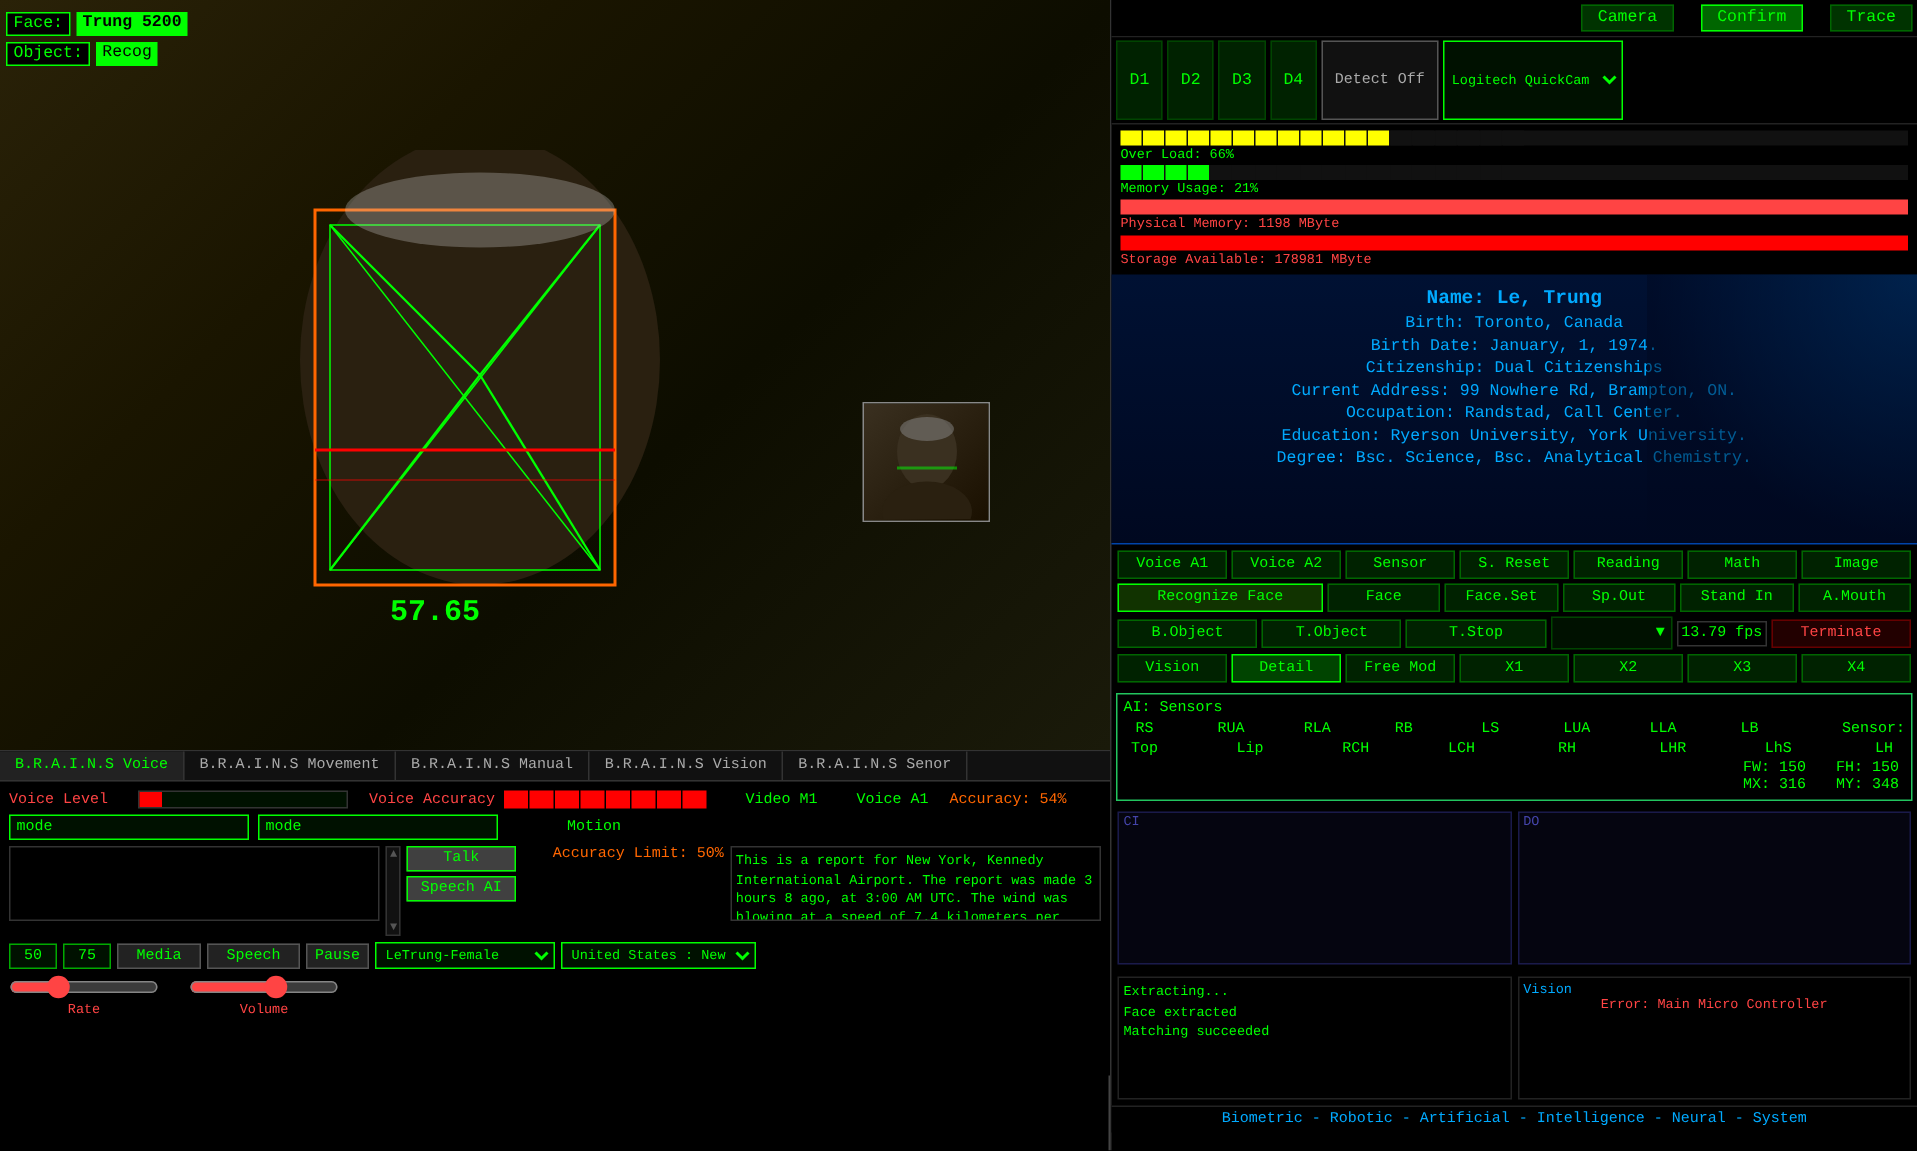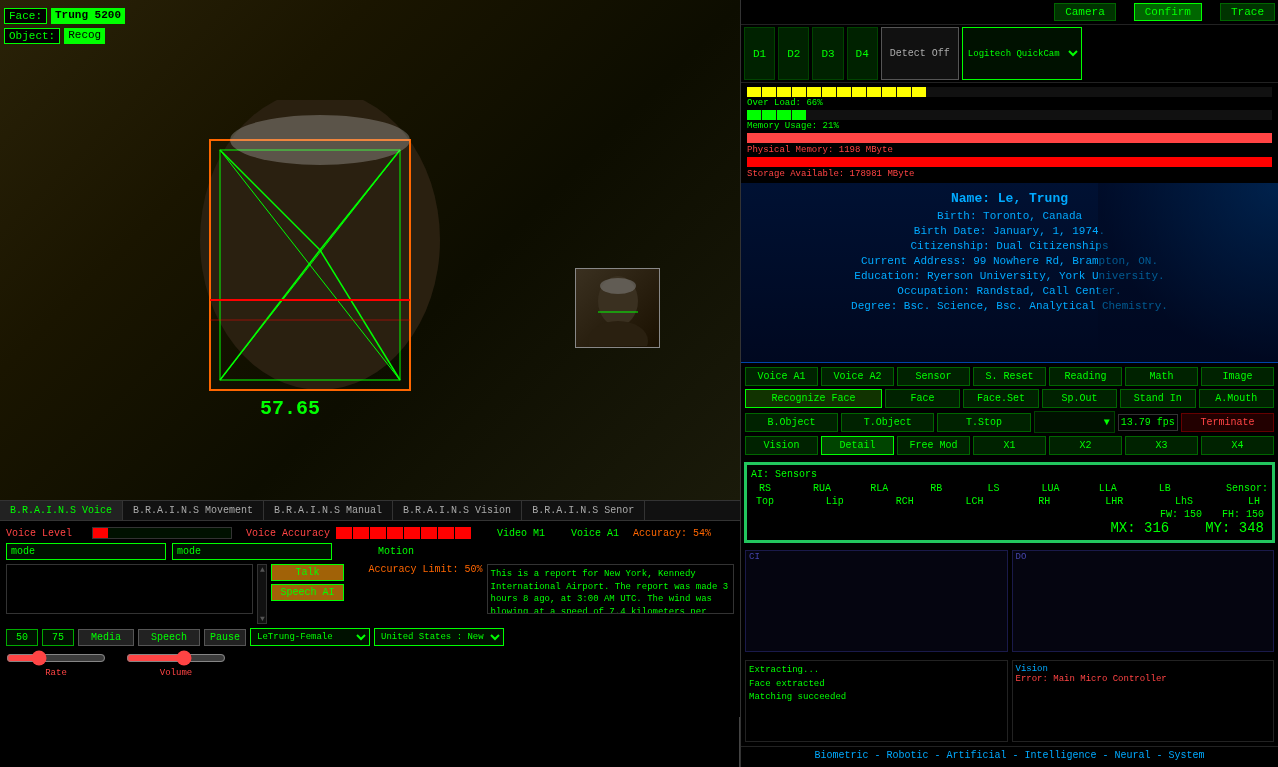--- a/index.html
+++ b/index.html
@@ -188,21 +188,21 @@
     .btn {
       background: #222;
       border: 1px solid #555;
       color: #00ff00;
       padding: 2px 8px;
       cursor: pointer;
       font-family: 'Courier New', monospace;
       font-size: 10px;
     }
     .btn-green {
-      background: #a16207;
+      background: #404040;
       border: 1px solid #00ff00;
       color: #00ff00;
     }
     .voice-level-bar {
       width: 140px;
       height: 12px;
       background: #001100;
       border: 1px solid #333;
       position: relative;
     }
@@ -427,21 +427,21 @@
       color: #00ff00;
       font-size: 9px;
     }
     .bar-label-red {
       color: #ff4444;
       font-size: 9px;
     }
 
     
     .sensors-section {
-      border: 3px solid #22c55e;
+      border: 1px solid #22c55e;
       margin: 3px;
       padding: 4px;
     }
     .sensors-title {
       color: #00ff00;
       font-size: 10px;
       margin-bottom: 3px;
     }
     .sensors-row {
       display: flex;
@@ -459,23 +459,23 @@
       display: flex;
       justify-content: flex-end;
       gap: 20px;
       color: #00ff00;
       font-size: 10px;
       padding-right: 4px;
     }
     .mx-my-row {
       display: flex;
       justify-content: flex-end;
-      gap: 36px;
-      color: #00ff00;
-      font-size: 14px;
+      gap: 20px;
+      color: #00ff00;
+      font-size: 10px;
       padding-right: 4px;
     }
     .video-panels {
       display: flex;
       gap: 4px;
       padding: 4px;
       height: 110px;
     }
     .video-panel {
       flex: 1;
@@ -512,20 +512,21 @@
       border: 1px solid #222;
       padding: 3px;
     }
     .status-label {
       color: #00aaff;
       font-size: 9px;
     }
     .status-error {
       color: #ff4444;
       font-size: 9px;
+      text-align: center;
     }
     .footer-bar {
       background: #000;
       border-top: 1px solid #222;
       padding: 3px 6px;
       color: #00aaff;
       font-size: 10px;
       text-align: center;
     }
 
@@ -769,22 +770,22 @@
       </div>
     </div>
 
     <div class="info-section">
       <div class="info-bg"></div>
       <div class="info-name">Name: Le, Trung</div>
       <div class="info-row">Birth: Toronto, Canada</div>
       <div class="info-row">Birth Date: January, 1, 1974.</div>
       <div class="info-row">Citizenship: Dual Citizenships</div>
       <div class="info-row">Current Address: 99 Nowhere Rd, Brampton, ON.</div>
+      <div class="info-row">Occupation: Randstad, Call Center.</div>
       <div class="info-row">Education: Ryerson University, York University.</div>
-      <div class="info-row">Occupation: Randstad, Call Center.</div>
       <div class="info-row">Degree: Bsc. Science, Bsc. Analytical Chemistry.</div>
     </div>
 
     <div class="controls-section">
 
       <div class="ctrl-row">
         <button class="ctrl-btn">Voice A1</button>
         <button class="ctrl-btn">Voice A2</button>
         <button class="ctrl-btn">Sensor</button>
         <button class="ctrl-btn">S. Reset</button>

